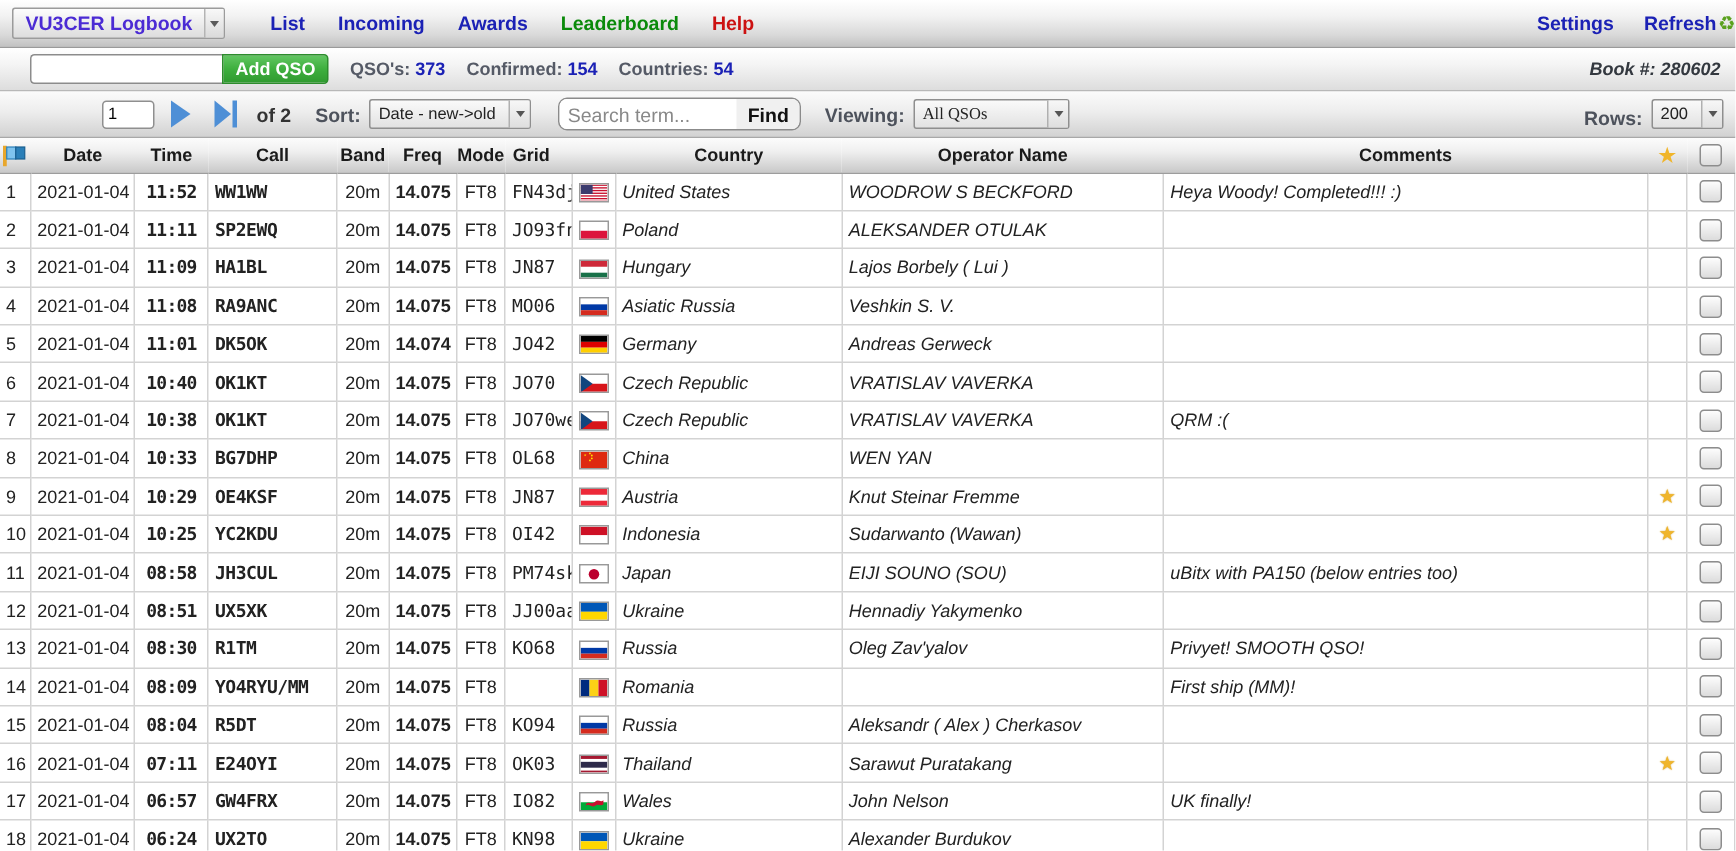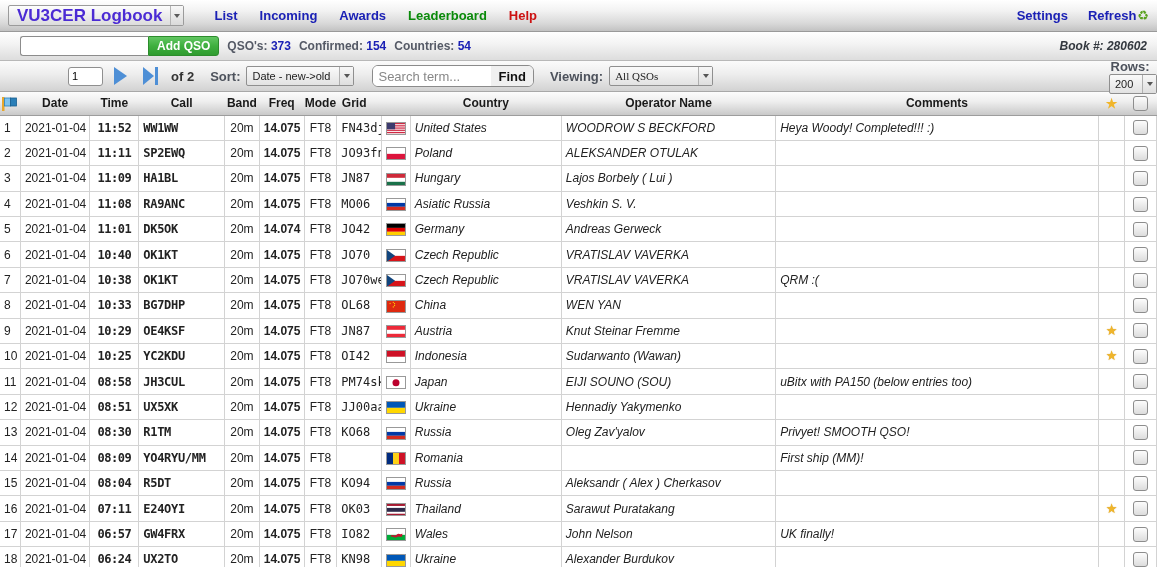--- a/index.html
+++ b/index.html
@@ -27,21 +27,21 @@
     align-items: center;
     height: 21px;
     background: linear-gradient(to bottom, #fdfdfd 0%, #ededed 50%, #dcdcdc 100%);
     border: 1px solid #9b9b9b;
     border-radius: 2px;
     padding: 0 0 0 8px;
     margin-right: 18px;
     cursor: pointer;
   }
   .logbook-select .lb-title {
-    font-size: 17px;
+    font-size: 13px;
     font-weight: bold;
     color: #4b2bd4;
     padding-right: 8px;
     white-space: nowrap;
   }
   .lb-arrow {
     width: 13px; height: 19px;
     border-left: 1px solid #b4b4b4;
     display: flex; align-items: center; justify-content: center;
     background: linear-gradient(to bottom,#f8f8f8,#dadada);
@@ -59,21 +59,21 @@
     font-weight: bold;
     text-decoration: none;
     color: #1b21b5;
     white-space: nowrap;
     cursor: pointer;
   }
   .nav-links a.green { color: #0a8a0a; }
   .nav-links a.red   { color: #cc1111; }
   .nav-right {
     position: absolute;
-    right: 8px;
+    right: 0;
     display: flex;
     align-items: flex-end;
     gap: 20px;
   }
   .nav-right a {
     font-size: 13px; font-weight: bold;
     color: #1b21b5; text-decoration: none;
     cursor: pointer;
   }
   .refresh-wrap { display:flex; align-items:center; }
@@ -110,21 +110,21 @@
     color: #ffffff;
     font-size: 12px;
     font-weight: bold;
     padding: 0 8px;
     cursor: pointer;
     line-height: 18px;
     font-family: "Liberation Sans", sans-serif;
   }
   .stat {
     font-size: 12px; font-weight: bold; color: #555a66;
-    margin-left: 8px; white-space: nowrap;
+    margin-left: 14px; white-space: nowrap;
   }
   .stat b { color: #1b21b5; font-weight: bold; }
   .book-num {
     position: absolute; right: 10px;
     font-size: 12px; font-weight: bold; font-style: italic;
     color: #33383f;
   }
 
   
   .toolbar2 {
@@ -222,22 +222,22 @@
     height: 20px;
     border: none;
     background: #f0f0f0;
     font-size: 13px; font-weight: bold;
     color: #111;
     padding: 0 7px;
     cursor: pointer;
     font-family: "Liberation Sans", sans-serif;
   }
   .rows-wrap {
-    position: absolute; right: 0;
-    display: flex; align-items: center; flex-direction: column;
+    position: absolute; right: 8px;
+    display: flex; align-items: flex-end;
   }
 
   
   .table-wrap { width: 1157px; }
   table.log {
     width: 1157px;
     border-collapse: collapse;
     table-layout: fixed;
   }
   table.log thead th {

